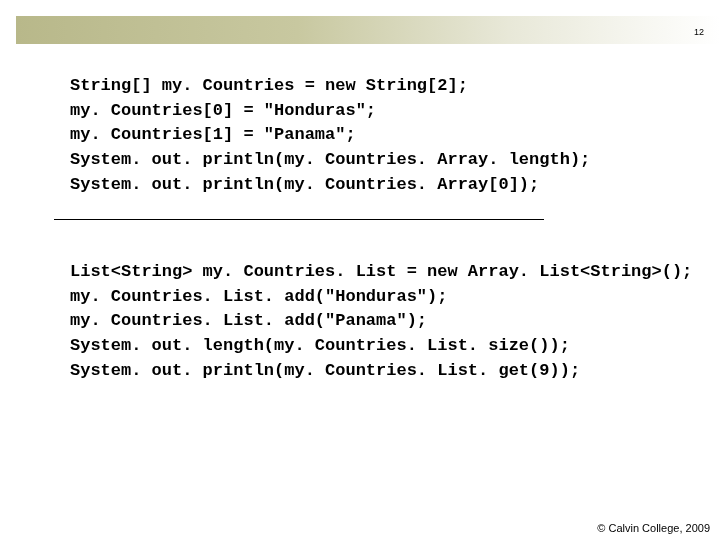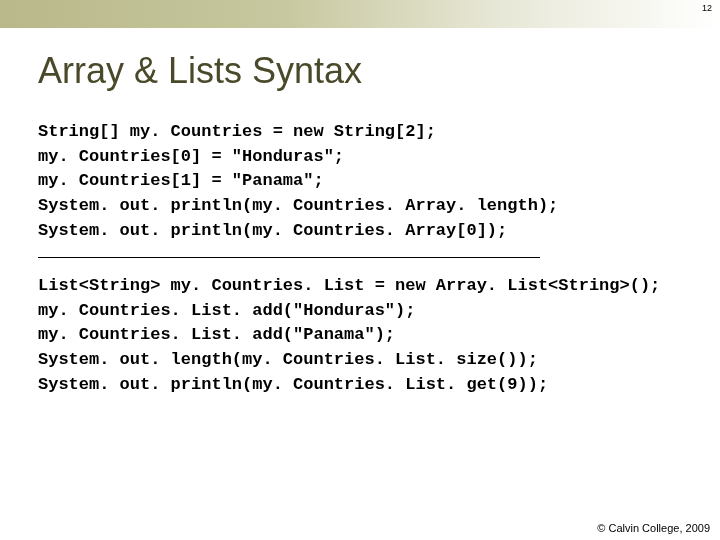--- a/index.html
+++ b/index.html
@@ -1,15 +1,15 @@
 <!DOCTYPE html>
 <html><head>
 <meta charset="utf-8">
 <style>
-  * { margin: 0; padding: 0; box-sizing: border-box; }
+  * { margin: 0; padding: 8px; box-sizing: border-box; }
   body {
     width: 720px;
     height: 540px;
     background: #ffffff;
     font-family: Arial, Helvetica, sans-serif;
     position: relative;
     overflow: hidden;
   }
   .top-bar {
     width: 100%;
@@ -58,21 +58,20 @@
   }
 </style>
 </head>
 <body>
 
 <div class="top-bar">
   <span class="page-number">12</span>
 </div>
 
 <div class="content">
-  <h1 class="title">Array &amp; Lists Syntax</h1>
 
   <div class="code-block"><span>String[] my. Countries = new String[2];</span>
 <span>my. Countries[0] = "Honduras";</span>
 <span>my. Countries[1] = "Panama";</span>
 <span>System. out. println(my. Countries. Array. length);</span>
 <span>System. out. println(my. Countries. Array[0]);</span></div>
 
   <hr class="divider">
 
   <div class="code-block"><span>List&lt;String&gt; my. Countries. List = new Array. List&lt;String&gt;();</span>

